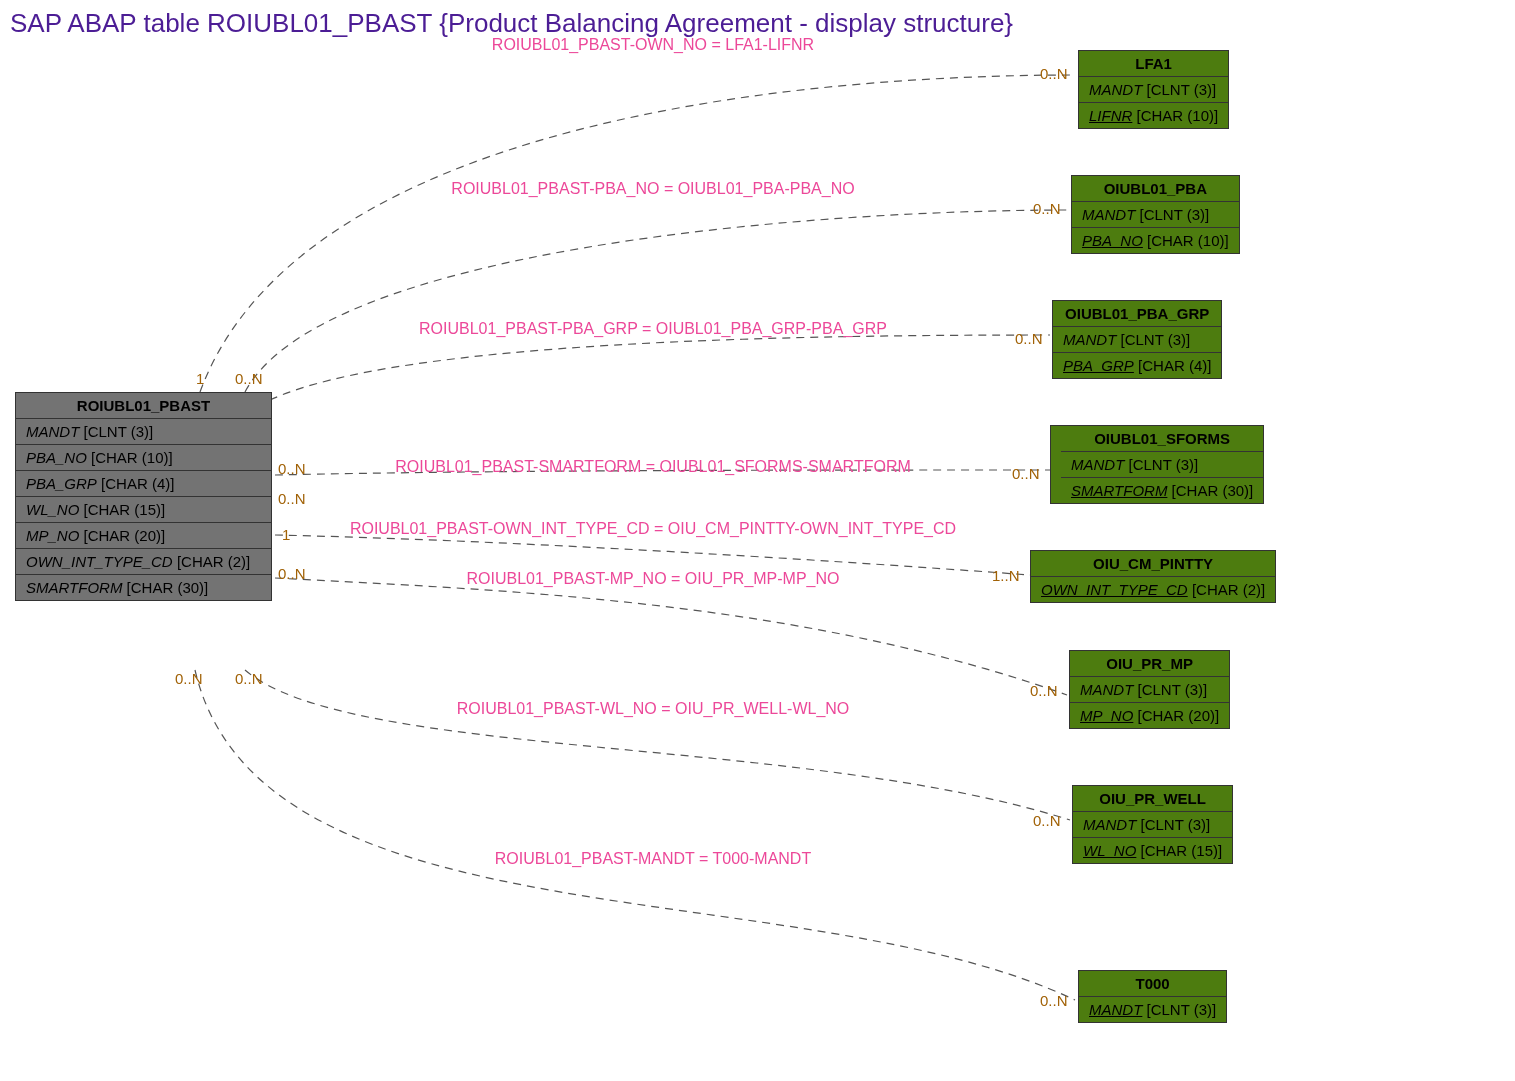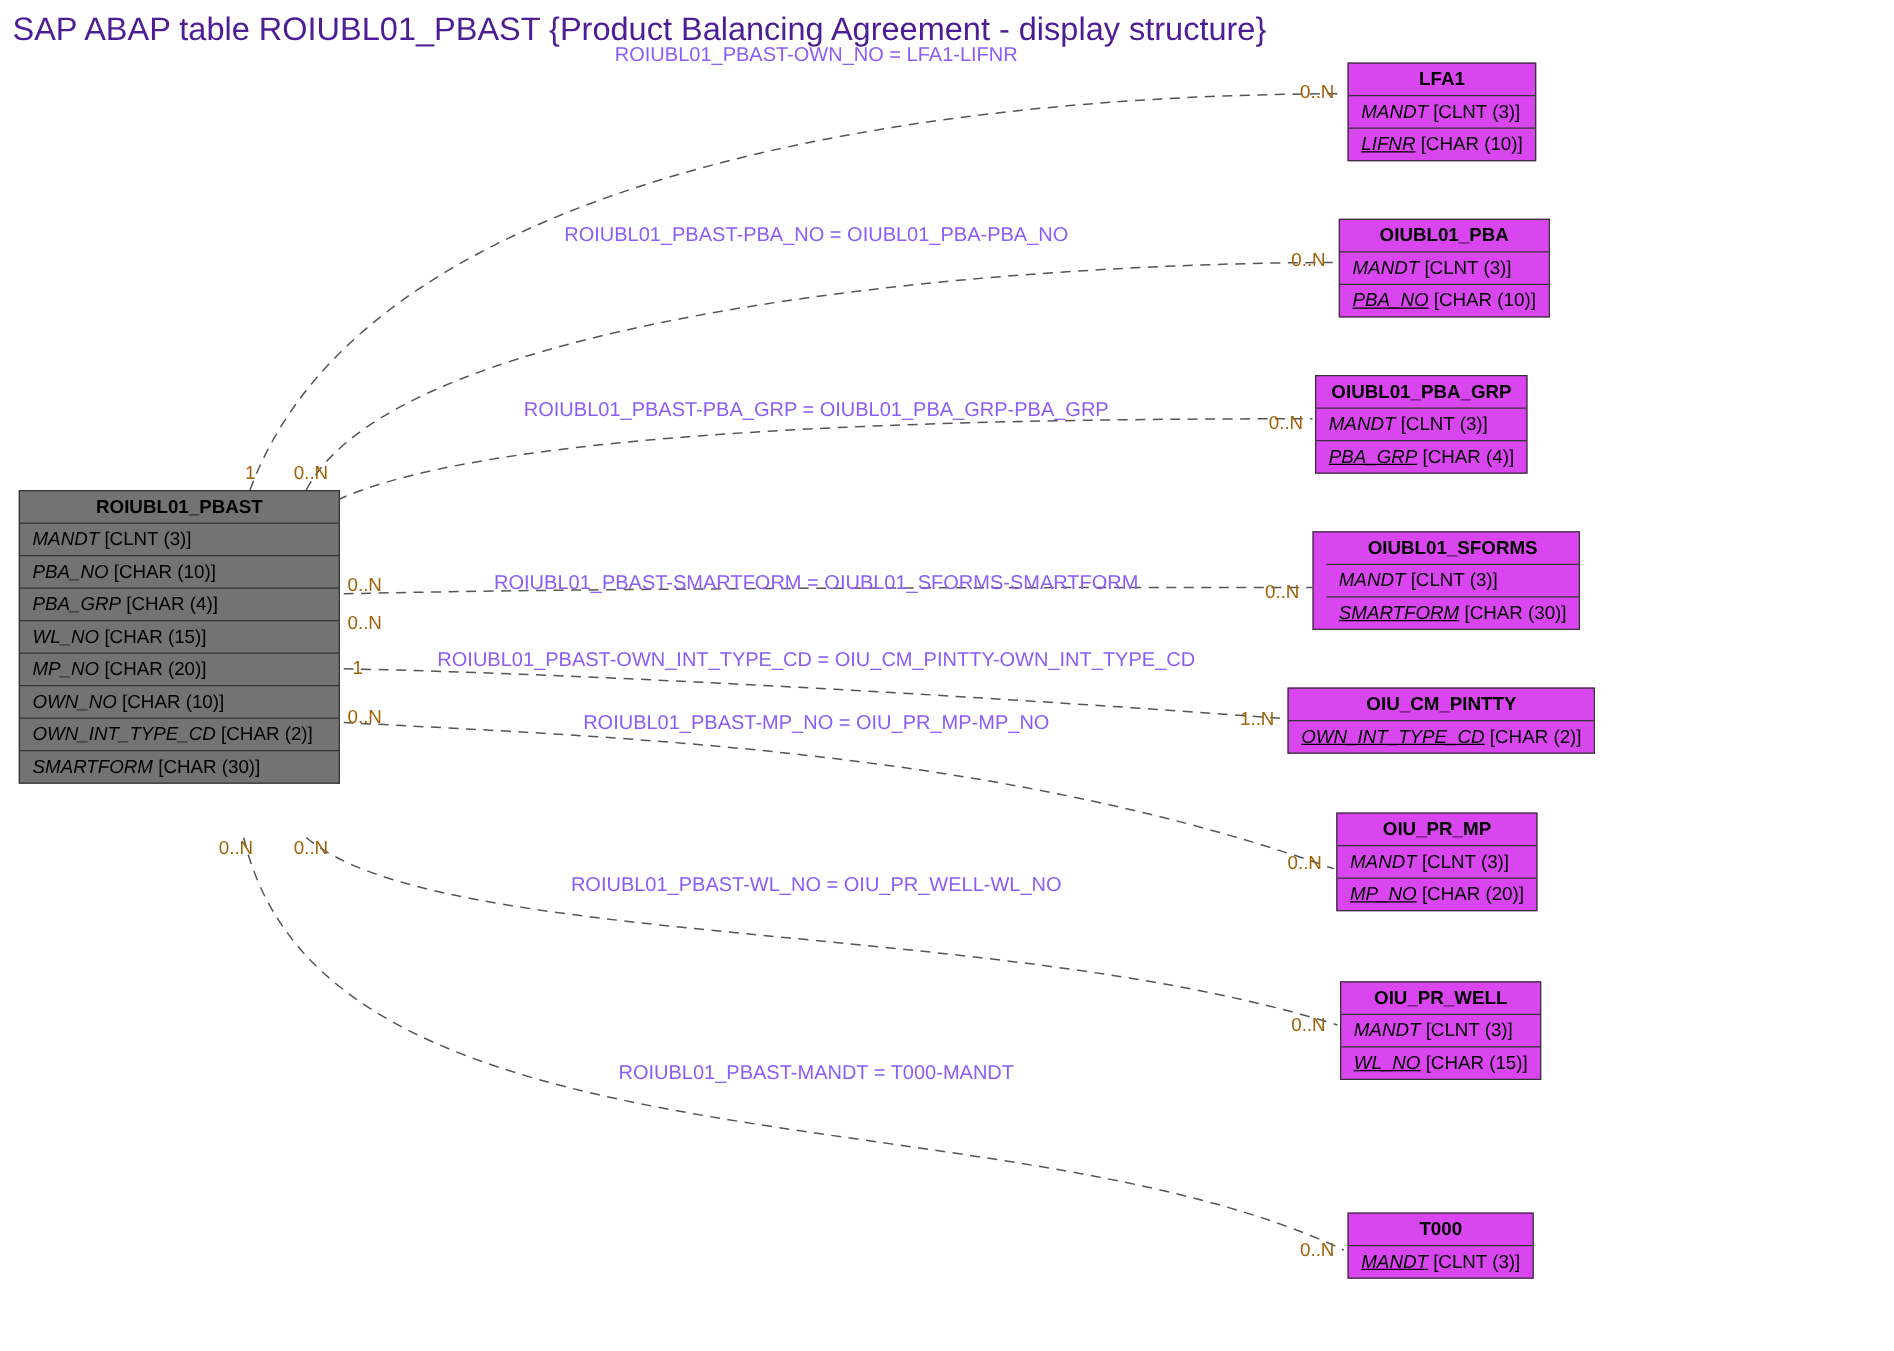--- a/index.html
+++ b/index.html
@@ -15,21 +15,21 @@
   .title {
     position: absolute;
     top: 8px;
     left: 10px;
     font-size: 26px;
     color: #4c1d95;
   }
   .entity {
     position: absolute;
     border: 1px solid #333;
-    background: #d946ef;
+    background: #4d7c0f;
     font-size: 15px;
   }
   .entity.main {
     background: #737373;
   }
   .entity .hdr {
     font-weight: bold;
     text-align: center;
     padding: 4px 10px;
     border-bottom: 1px solid #333;
@@ -48,21 +48,21 @@
   }
   .entity .row .typ {
     font-style: normal;
   }
   .entity .row.underline .fld {
     text-decoration: underline;
   }
   .rel-label {
     position: absolute;
     font-size: 16px;
-    color: #8b5cf6;
+    color: #ec4899;
     white-space: nowrap;
     text-align: right;
     transform: translateX(-50%);
   }
   .card {
     position: absolute;
     font-size: 15px;
     color: #a16207;
     white-space: nowrap;
   }
@@ -97,21 +97,20 @@
   <path d="M 195 670 C 260 950, 800 870, 1075 1000"></path>
 </svg>
 
 <div class="entity main" style="left:15px; top:392px; width:255px;">
   <div class="hdr">ROIUBL01_PBAST</div>
   <div class="row"><span class="fld">MANDT</span> <span class="typ">[CLNT (3)]</span></div>
   <div class="row"><span class="fld">PBA_NO</span> <span class="typ">[CHAR (10)]</span></div>
   <div class="row"><span class="fld">PBA_GRP</span> <span class="typ">[CHAR (4)]</span></div>
   <div class="row"><span class="fld">WL_NO</span> <span class="typ">[CHAR (15)]</span></div>
   <div class="row"><span class="fld">MP_NO</span> <span class="typ">[CHAR (20)]</span></div>
-  <div class="row"><span class="fld">OWN_NO</span> <span class="typ">[CHAR (10)]</span></div>
   <div class="row"><span class="fld">OWN_INT_TYPE_CD</span> <span class="typ">[CHAR (2)]</span></div>
   <div class="row"><span class="fld">SMARTFORM</span> <span class="typ">[CHAR (30)]</span></div>
 </div>
 
 <div class="entity" style="left:1078px; top:50px;">
   <div class="hdr">LFA1</div>
   <div class="row"><span class="fld">MANDT</span> <span class="typ">[CLNT (3)]</span></div>
   <div class="row underline"><span class="fld">LIFNR</span> <span class="typ">[CHAR (10)]</span></div>
 </div>
 

